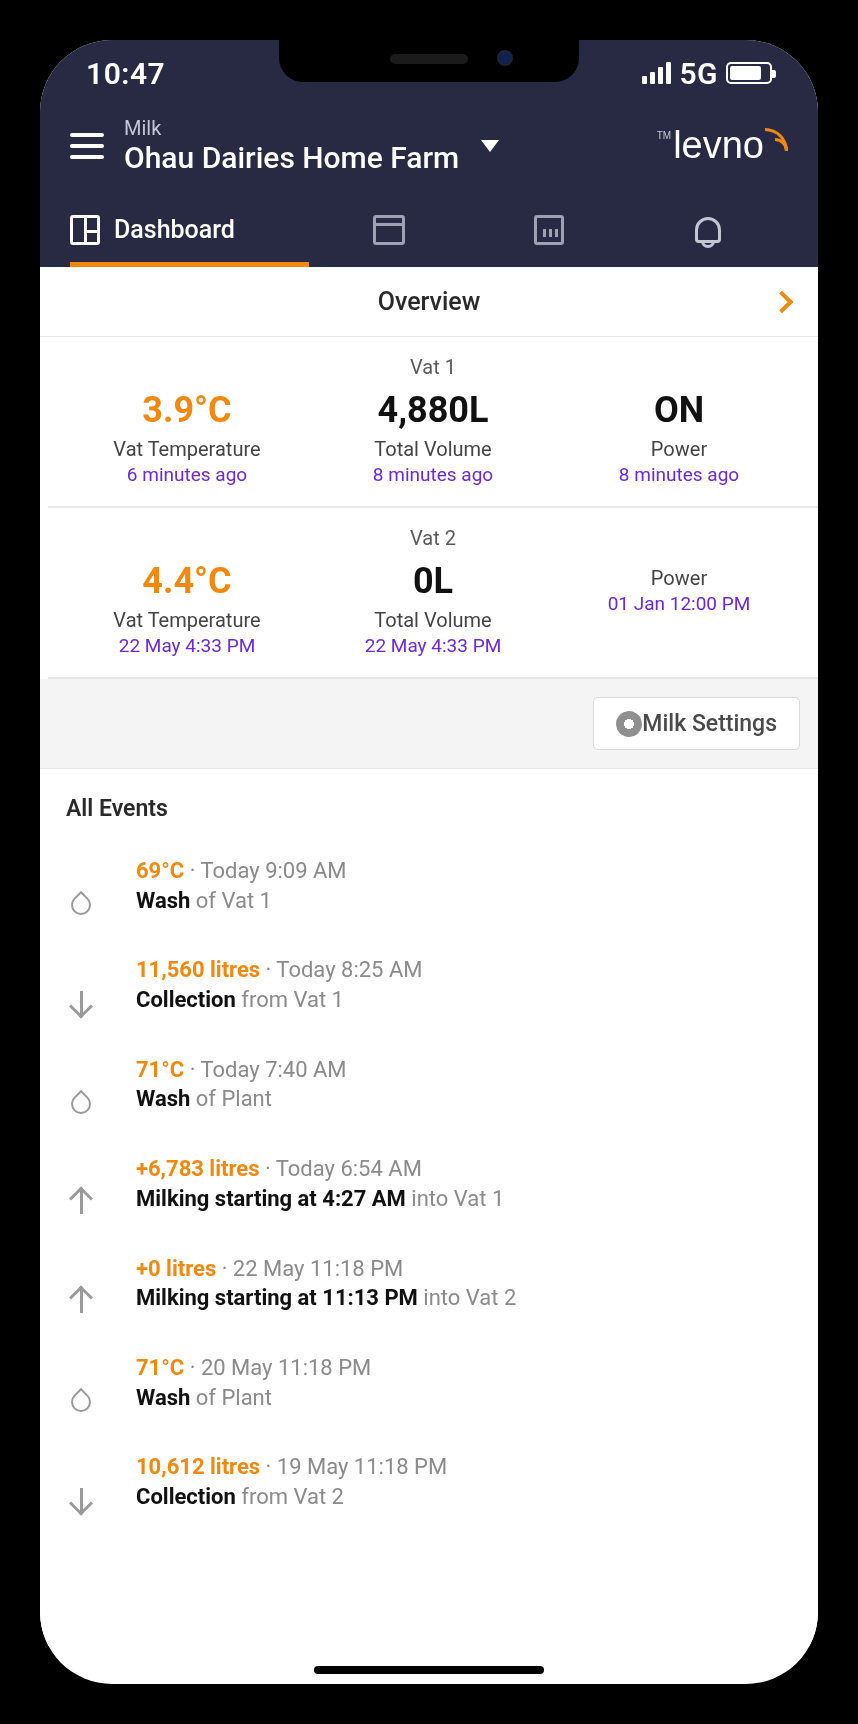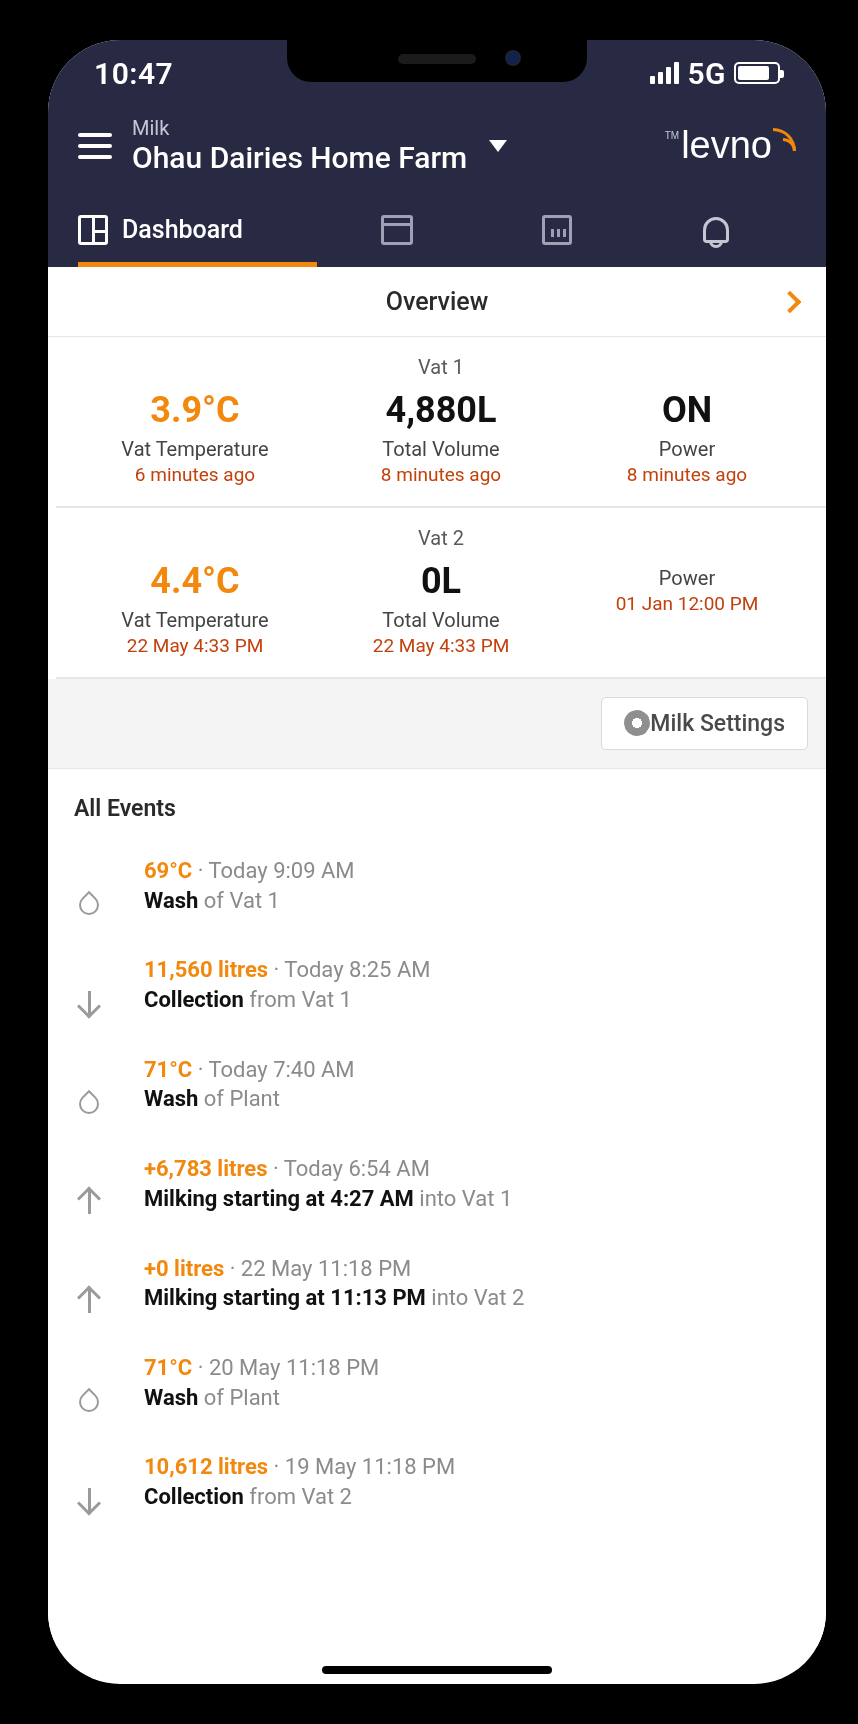--- a/index.html
+++ b/index.html
@@ -1,18 +1,18 @@
 <!DOCTYPE html>
 <html><head>
 <meta charset="utf-8">
 <style>
 * { margin:0; padding:0; box-sizing:border-box; -webkit-font-smoothing:antialiased; }
 html,body { width:858px; height:1724px; background:#000; font-family:-apple-system,BlinkMacSystemFont,'Segoe UI',Roboto,Helvetica,Arial,sans-serif; overflow:hidden; }
 
-.phone-outer { position:absolute; left:18px; top:10px; width:838px; height:1704px; background:#000; border-radius:100px; box-shadow:0 12px 36px rgba(0,0,0,.55); }
+.phone-outer { position:absolute; left:10px; top:10px; width:838px; height:1704px; background:#000; border-radius:100px; box-shadow:0 12px 36px rgba(0,0,0,.55); }
 .phone-inner { position:absolute; left:30px; top:30px; right:30px; bottom:30px; background:#fff; border-radius:72px; overflow:hidden; }
 .notch { position:absolute; left:50%; top:0; transform:translateX(-50%); width:300px; height:42px; background:#000; border-bottom-left-radius:24px; border-bottom-right-radius:24px; z-index:100; }
 .notch .speaker{ position:absolute; left:50%; top:14px; transform:translateX(-50%); width:78px; height:10px; border-radius:6px; background:#1b1b1b; }
 .notch .cam{ position:absolute; left:calc(50% + 68px); top:10px; width:16px; height:16px; border-radius:50%; background:#0e2350; border:2px solid #223; }
 .home-ind { position:absolute; left:50%; bottom:10px; transform:translateX(-50%); width:230px; height:8px; border-radius:4px; background:#000; z-index:100; }
 
 .app-header { background:#282a44; color:#fff; padding-bottom:0; }
 .status-bar { display:flex; justify-content:space-between; align-items:center; height:66px; padding:0 46px 0 46px; font-size:30px; font-weight:600; letter-spacing:.5px; }
 .status-bar .right { display:flex; align-items:center; gap:8px; }
 .sig-bars { display:flex; align-items:flex-end; gap:3px; height:22px; }
@@ -56,24 +56,24 @@
 .overview-bar .ov-title{ font-size:25px; color:#2a2a2a; font-weight:500; }
 .chev-right{ position:absolute; right:28px; width:16px; height:16px; border-top:4px solid #f2880d; border-right:4px solid #f2880d; transform:rotate(45deg); }
 
 .vat-card{ border-bottom:2px solid #e7e7e9; padding:18px 16px 20px;margin-left:8px; }
 .vat-name{ text-align:center; font-size:20px; color:#5a5a5a; margin-bottom:10px; }
 .metrics{ display:flex; }
 .metric{ flex:1; text-align:center; }
 .metric .val{ font-size:36px; font-weight:700; color:#111; }
 .metric .val.orange{ color:#f2880d; }
 .metric .lbl{ font-size:20px; color:#444; margin-top:6px; }
-.metric .ago{ font-size:19px; color:#c2410c; margin-top:2px; }
+.metric .ago{ font-size:19px; color:#6d28d9; margin-top:2px; }
 
 .settings-row{ background:#f4f4f4; padding:18px 18px; display:flex; justify-content:flex-end; border-bottom:1px solid #e7e7e9; }
-.settings-btn{ background:#fff; border:1px solid #dadada; border-radius:5px; padding:12px 22px; display:flex; align-items:flex-start; gap:0; cursor:pointer; font-size:23px; color:#4a4a4a; font-weight:500; }
+.settings-btn{ background:#fff; border:1px solid #dadada; border-radius:5px; padding:12px 22px; display:flex; align-items:flex-end; gap:0; cursor:pointer; font-size:23px; color:#4a4a4a; font-weight:500; }
 .gear{ width:26px; height:26px; border-radius:50%; background:#8f8f8f; position:relative; -webkit-mask:radial-gradient(circle,transparent 5px,#000 5px); mask:radial-gradient(circle,transparent 5px,#000 5px);}
 .gear::before{content:'';position:absolute;inset:-5px;border-radius:50%;background:repeating-conic-gradient(#8f8f8f 0 20deg,transparent 20deg 45deg);-webkit-mask:radial-gradient(circle,transparent 11px,#000 11px,#000 16px,transparent 16px);mask:radial-gradient(circle,transparent 11px,#000 11px,#000 16px,transparent 16px);}
 
 .events{ padding:26px 26px 0; }
 .events-h{ font-size:23px; font-weight:600; color:#2a2a2a; margin-bottom:34px; }
 .event{ display:flex; gap:40px; margin-bottom:40px; align-items:flex-end; }
 .ev-icon{ width:30px; display:flex; justify-content:center; padding-top:4px; color:#9a9a9a; }
 .drop-icon{ width:22px; height:28px; border:2.5px solid #9a9a9a; border-radius:50% 50% 50% 50% / 62% 62% 40% 40%; transform:rotate(0); position:relative; }
 .drop-icon{ border-radius:0 60% 60% 60%; transform:rotate(45deg); width:20px; height:20px; }
 .arrow-down,.arrow-up{ width:3px; height:24px; background:#9a9a9a; position:relative; }

